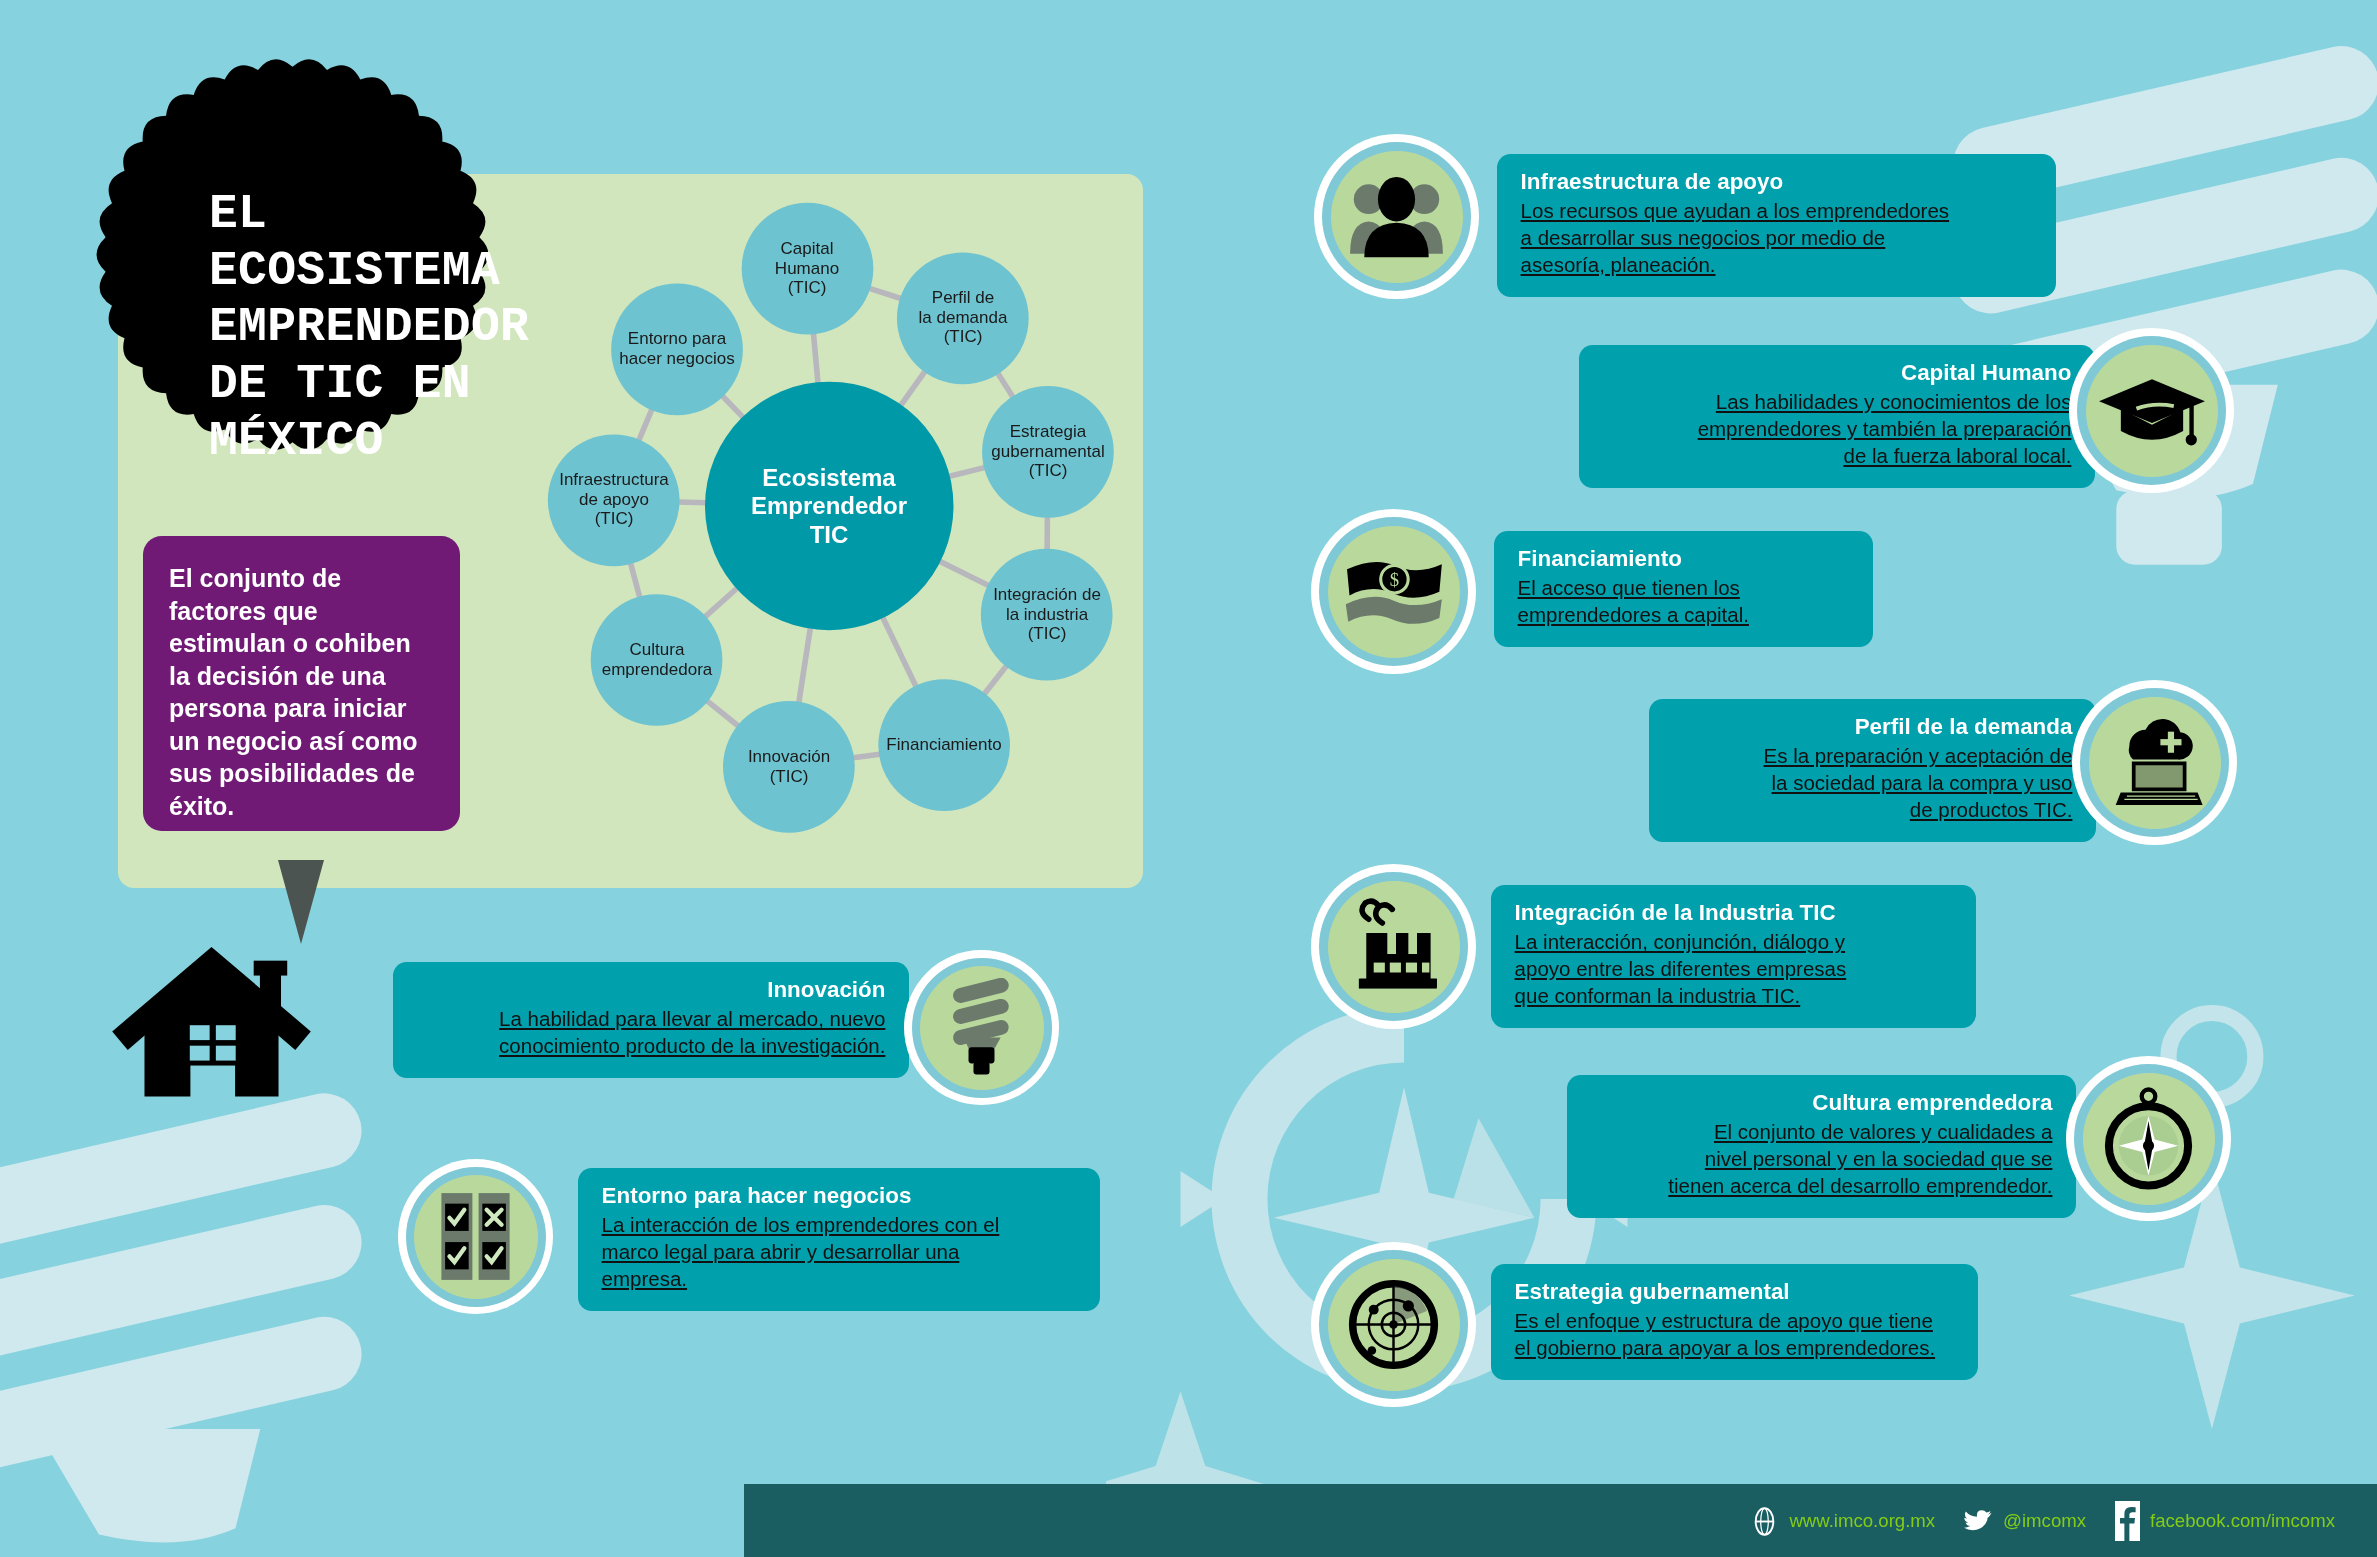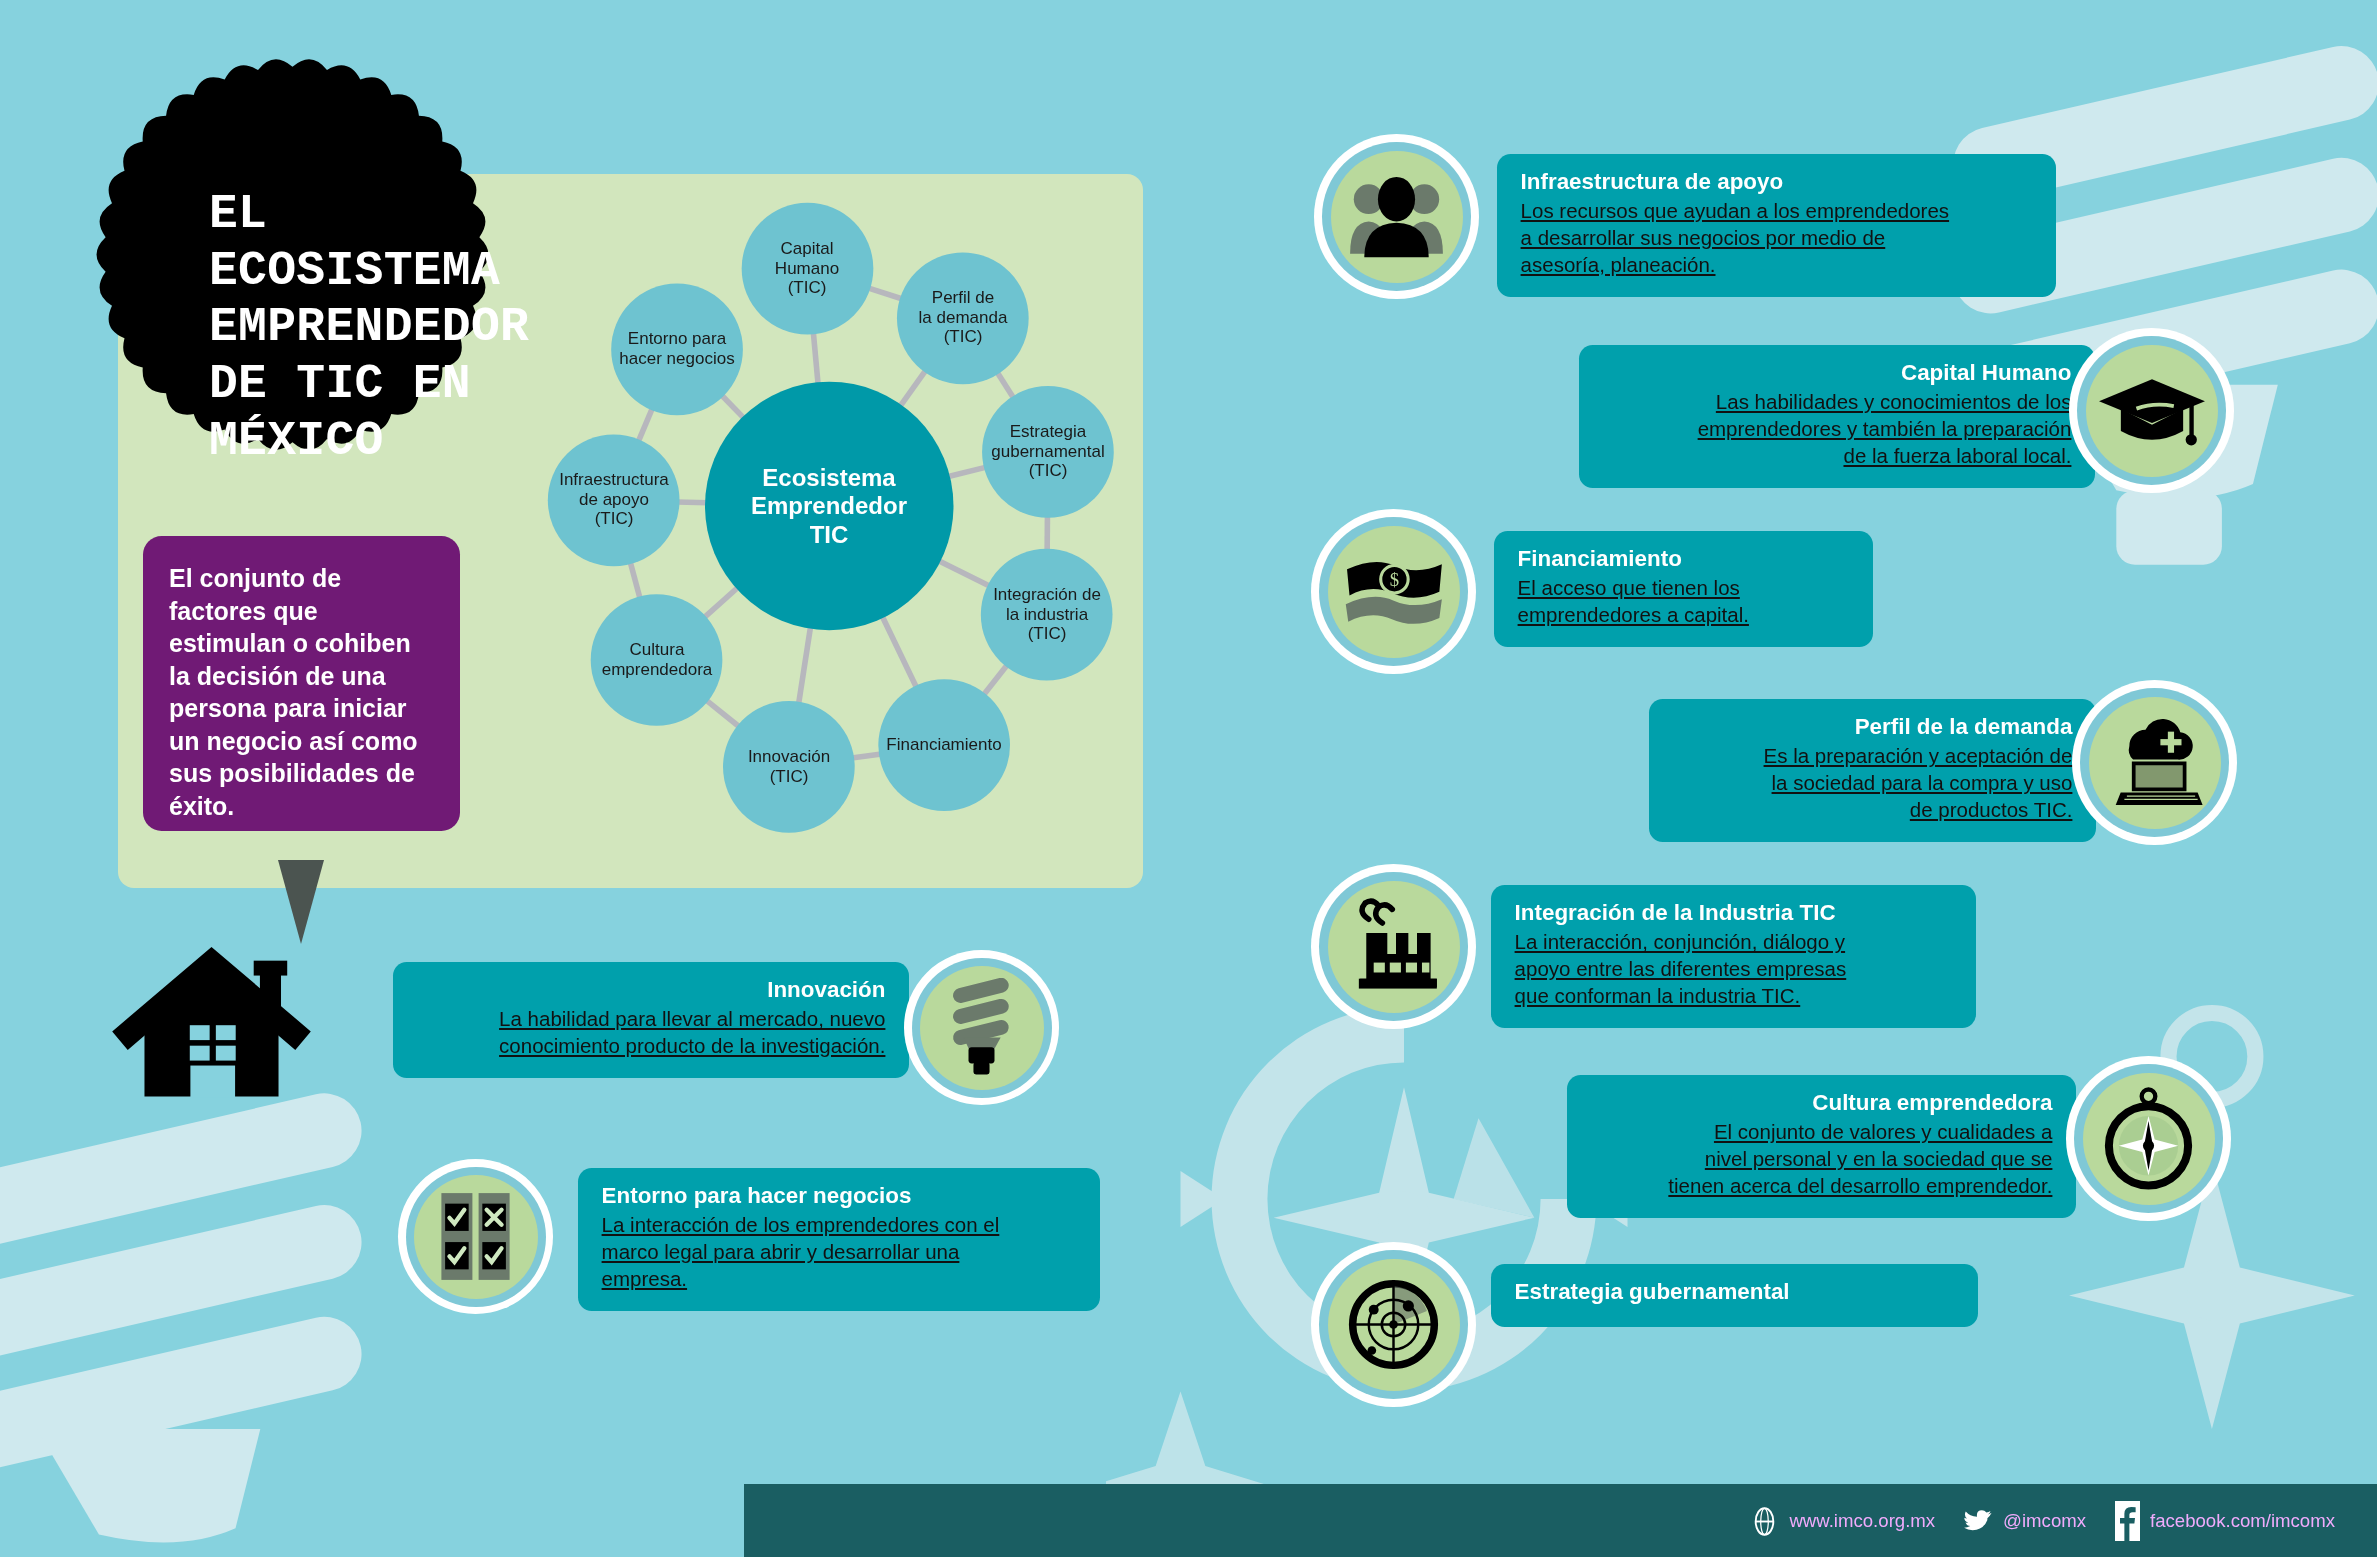--- a/index.html
+++ b/index.html
@@ -153,21 +153,21 @@
     width: 1634px; height: 74px;
     background: #1a5e62;
   }
   #footer .links {
     position: absolute;
     right: 43px; top: 0; height: 74px;
     display: flex; align-items: center; gap: 29px;
   }
   #footer .link-item {
     display: flex; align-items: center; gap: 10px;
-    color: #f0abfc;
+    color: #84cc16;
     font-size: 18.6px;
   }
   #footer .link-item svg { display: block; }
 </style>
 </head>
 <body>
 
 <div id="stage">
 
   <div class="wm" style="right:-25px; top:12.4px; width:472px; height:559px;">
@@ -510,20 +510,22 @@
             <path d="M80 136 L74 102 L80 96 L86 102 Z"></path>
           </g>
           <circle cx="80" cy="96" r="9" fill="#000000"></circle>
         </svg>
       </div>
     </div>
   </div>
 
   <div class="card align-left" style="left:1491px; top:1264px; width:487px;">
     <div class="card-title">Estrategia gubernamental</div>
+    <div class="card-body">Es el enfoque y estructura de apoyo que tiene
+el gobierno para apoyar a los emprendedores.</div>
   </div>
   <div class="medallion" style="left:1311px; top:1242px; width:165px; height:165px;">
     <div class="ring" style="width:149px; height:149px;">
       <div class="disc" style="width:132px; height:132px;">
         <svg width="99" height="99" viewBox="0 0 160 160">
           <circle cx="80" cy="80" r="66" fill="none" stroke="#000" stroke-width="12"></circle>
           <path d="M80 80 L80 18 A62 62 0 0 1 134 58 Z" fill="#6b7a6b" opacity="0.65"></path>
           <circle cx="80" cy="80" r="40" fill="none" stroke="#000" stroke-width="4"></circle>
           <circle cx="80" cy="80" r="19" fill="none" stroke="#000" stroke-width="4"></circle>
           <line x1="80" y1="8" x2="80" y2="152" stroke="#000" stroke-width="4"></line>

